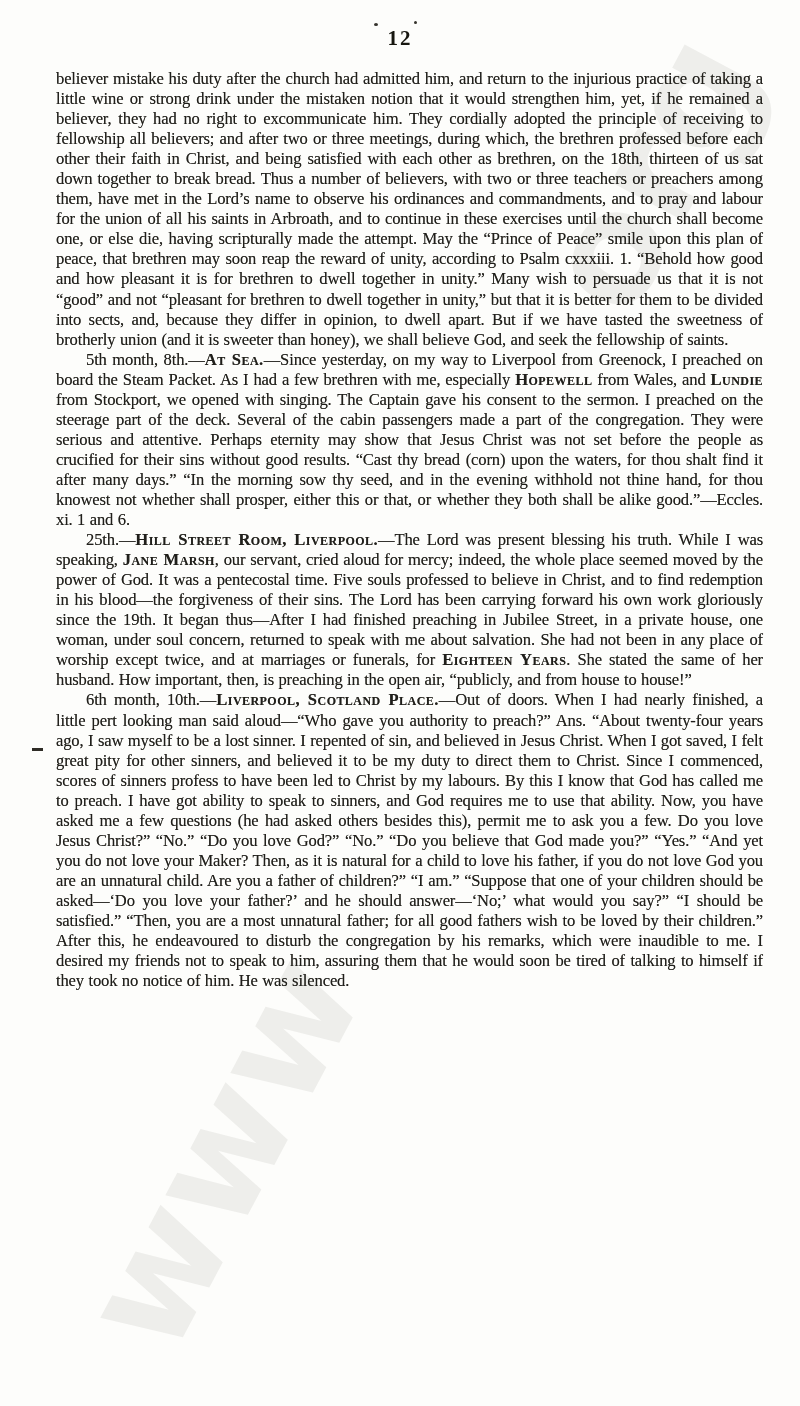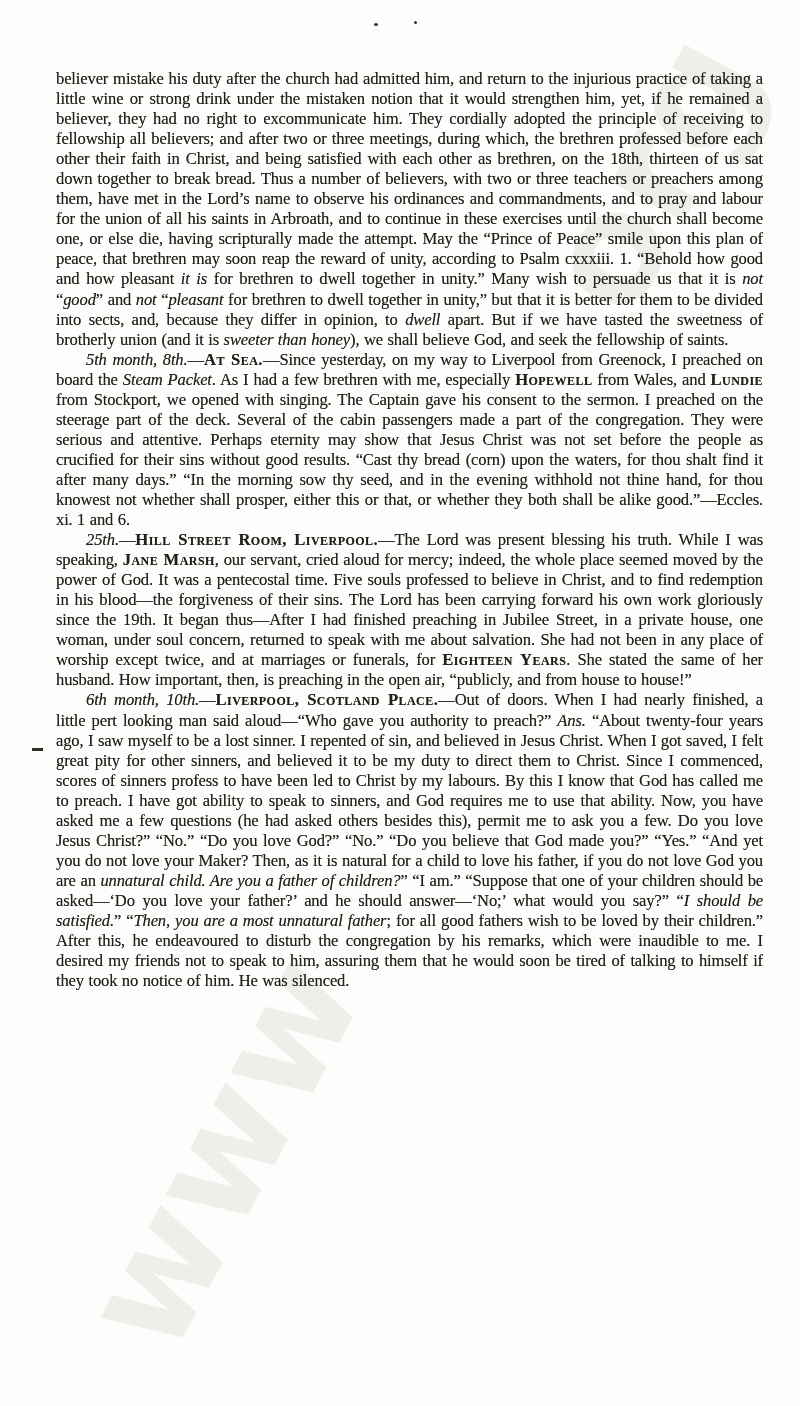--- a/index.html
+++ b/index.html
@@ -35,21 +35,21 @@
     font-size: 16.6px;
     line-height: 20.05px;
     letter-spacing: -0.15px;
     word-spacing: 0.5px;
     text-shadow: 0 0 0.4px rgba(20,18,10,0.55);
   }
 
   .content p { margin: 0; text-indent: 30px; }
   .content p.noindent { text-indent: 0; }
 
-  .it { font-style: italic; }
+  .it { }
   .sc { font-variant: small-caps; letter-spacing: 0.45px; font-weight: bold; }
 
   .watermark-frag {
     position: absolute;
     font-family: "DejaVu Sans", sans-serif;
     font-weight: bold;
     font-size: 150px;
     transform: rotate(-62deg);
     pointer-events: none;
     white-space: nowrap;
@@ -69,20 +69,21 @@
     width: 11px;
     height: 2.5px;
     background: #2e2c26;
   }
 </style>
 </head>
 <body>
 
 <div class="page">
 
+  <div class="pagenum">12</div>
 
   <div class="speck" style="left:374px; top:23px; width:4px; height:3px;"></div>
   <div class="speck" style="left:414px; top:21px; width:3px; height:3px;"></div>
 
   <div id="watermark-layer">
       <span class="watermark-frag" style="color: rgba(105, 105, 100, 0.1); left: 14px; top: 1066px;">www</span>
       <span class="watermark-frag" style="color: rgba(105, 105, 100, 0.1); left: 508px; top: 86px;">org</span>
     </div>
 
   <div class="content" id="content">

